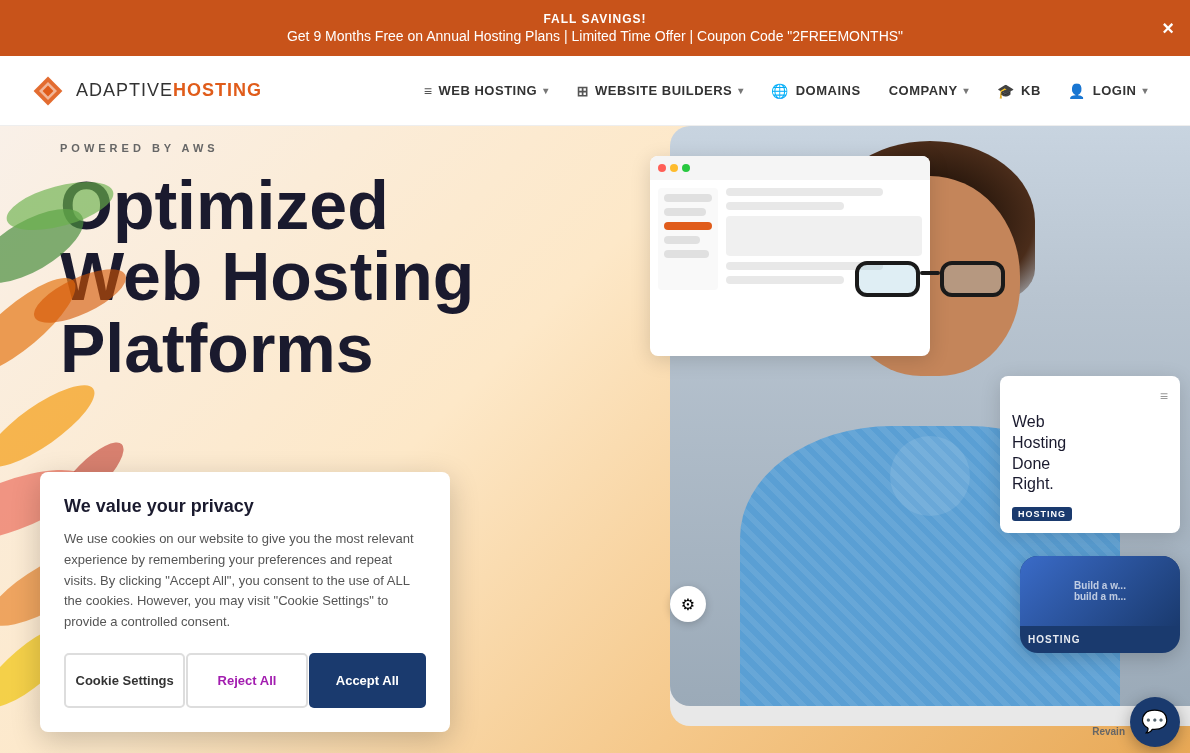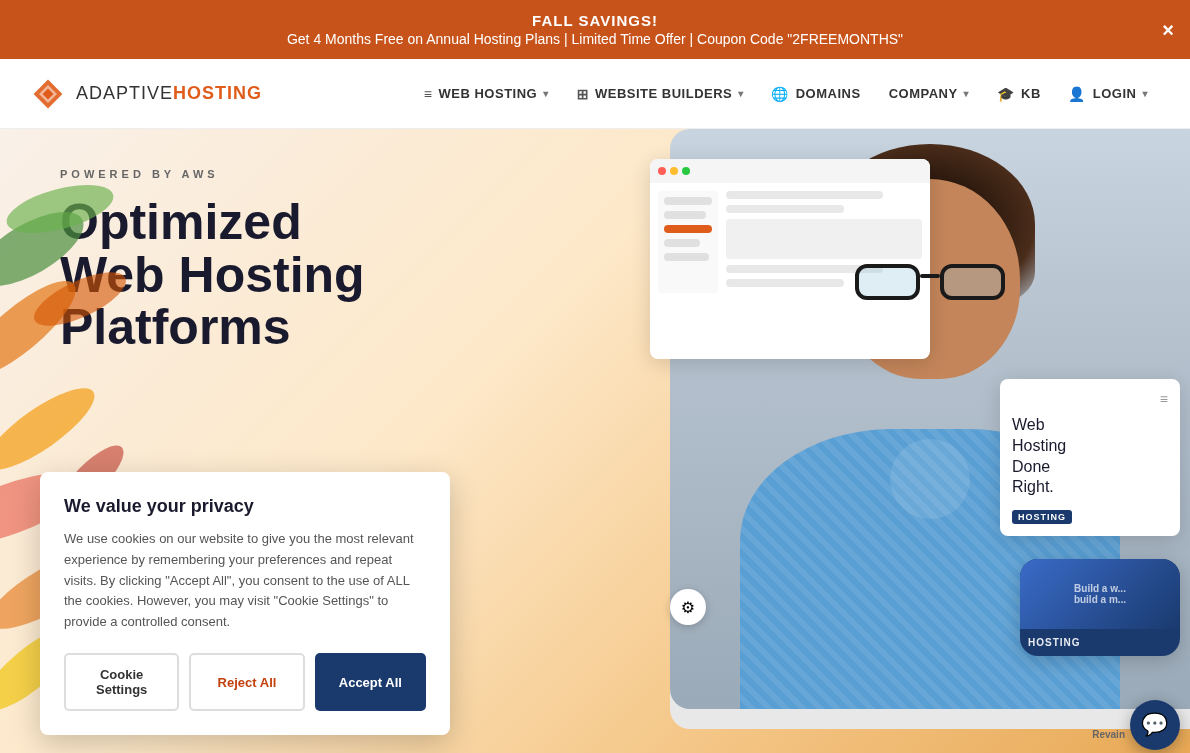--- a/index.html
+++ b/index.html
@@ -8,21 +8,21 @@
     
     .top-banner {
       background: #c8531a;
       color: #fff;
       text-align: center;
       padding: 12px 20px;
       position: relative;
     }
     .top-banner .banner-title {
       font-weight: 800;
-      font-size: 15px;
+      font-size: 12px;
       letter-spacing: 1px;
     }
     .top-banner .banner-subtitle {
       font-size: 14px;
       margin-top: 2px;
     }
     .banner-close {
       position: absolute;
       right: 16px;
       top: 50%;
@@ -96,34 +96,34 @@
     
     .hero {
       position: relative;
       height: calc(753px - 47px - 70px);
       overflow: hidden;
       background: linear-gradient(135deg, #f9f0e8 0%, #fde8c8 40%, #f5c88a 70%, #e8a855 100%);
     }
     .hero-content {
       position: absolute;
       left: 60px;
-      top: 39px;
+      top: 16px;
       width: 540px;
       z-index: 2;
     }
     .powered-by {
       font-size: 11px;
       font-weight: 600;
       letter-spacing: 4px;
       color: #666;
       text-transform: uppercase;
       margin-bottom: 16px;
     }
     .hero-title {
-      font-size: 50px;
+      font-size: 68px;
       font-weight: 800;
       color: #1a1a2e;
       line-height: 1.05;
       margin-bottom: 20px;
     }
 
     
     .hero-image-area {
       position: absolute;
       right: 0;
@@ -328,42 +328,42 @@
       margin-bottom: 12px;
     }
     .cookie-text {
       font-size: 13px;
       color: #555;
       line-height: 1.6;
       margin-bottom: 20px;
     }
     .cookie-buttons {
       display: flex;
-      gap: 10px;
+      gap: 1px;
     }
     .btn-cookie-settings {
       flex: 1;
       padding: 12px 8px;
       border: 2px solid #ddd;
       background: #fff;
       border-radius: 5px;
       font-size: 13px;
       font-weight: 600;
       color: #333;
       cursor: pointer;
     }
     .btn-reject-all {
       flex: 1;
       padding: 12px 8px;
       border: 2px solid #ddd;
       background: #fff;
       border-radius: 5px;
       font-size: 13px;
       font-weight: 600;
-      color: #c2410c;
+      color: #a21caf;
       cursor: pointer;
     }
     .btn-accept-all {
       flex: 1;
       padding: 20px 8px;
       border: none;
       background: #1a3a6e;
       border-radius: 5px;
       font-size: 13px;
       font-weight: 600;
@@ -406,21 +406,21 @@
       height: 100%;
       pointer-events: none;
       z-index: 3;
     }
   </style>
 </head>
 <body>
 
 <div class="top-banner">
   <div class="banner-title">FALL SAVINGS!</div>
-  <div class="banner-subtitle">Get 4 Months Free on Annual Hosting Plans | Limited Time Offer | Coupon Code "2FREEMONTHS"</div>
+  <div class="banner-subtitle">Get 9 Months Free on Annual Hosting Plans | Limited Time Offer | Coupon Code "2FREEMONTHS"</div>
   <button class="banner-close">×</button>
 </div>
 
 <nav class="navbar">
   <a class="logo" href="#">
     <svg class="logo-diamond" viewBox="0 0 40 40">
       <polygon points="20,4 36,20 20,36 4,20" fill="#e05c1a" opacity="0.9"></polygon>
       <polygon points="20,10 30,20 20,30 10,20" fill="#fff" opacity="0.5"></polygon>
       <polygon points="20,14 26,20 20,26 14,20" fill="#e05c1a"></polygon>
     </svg>

